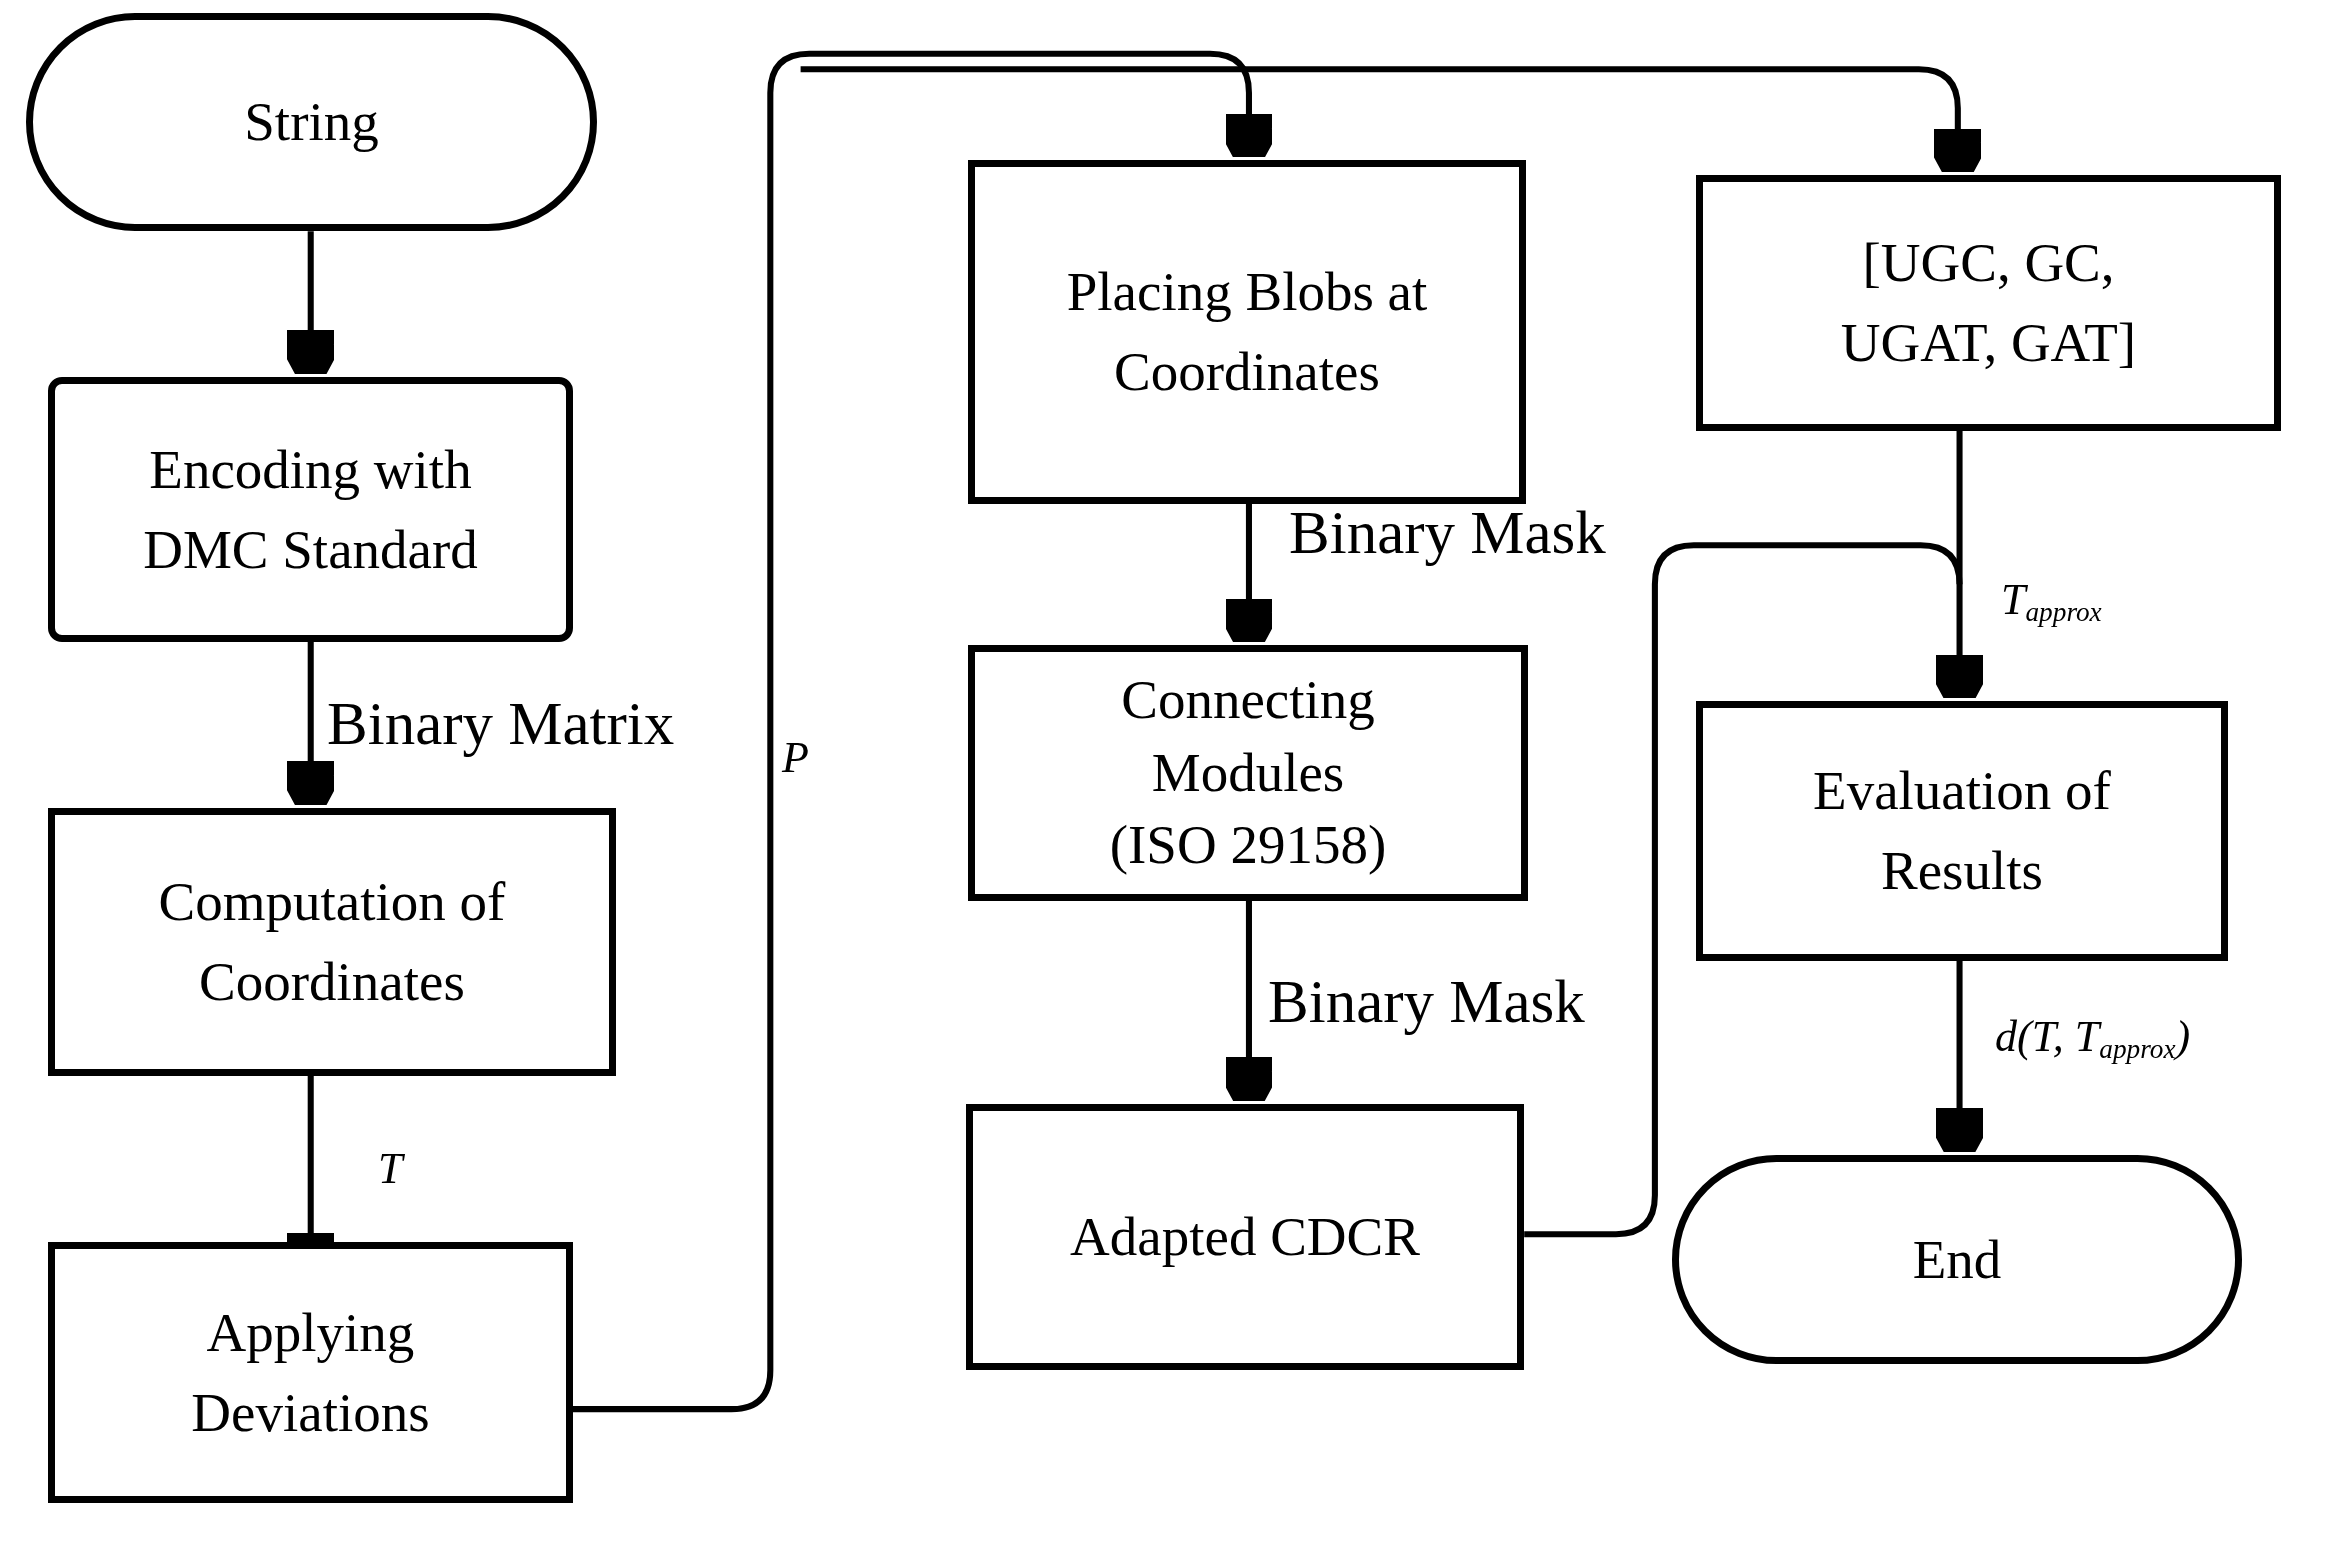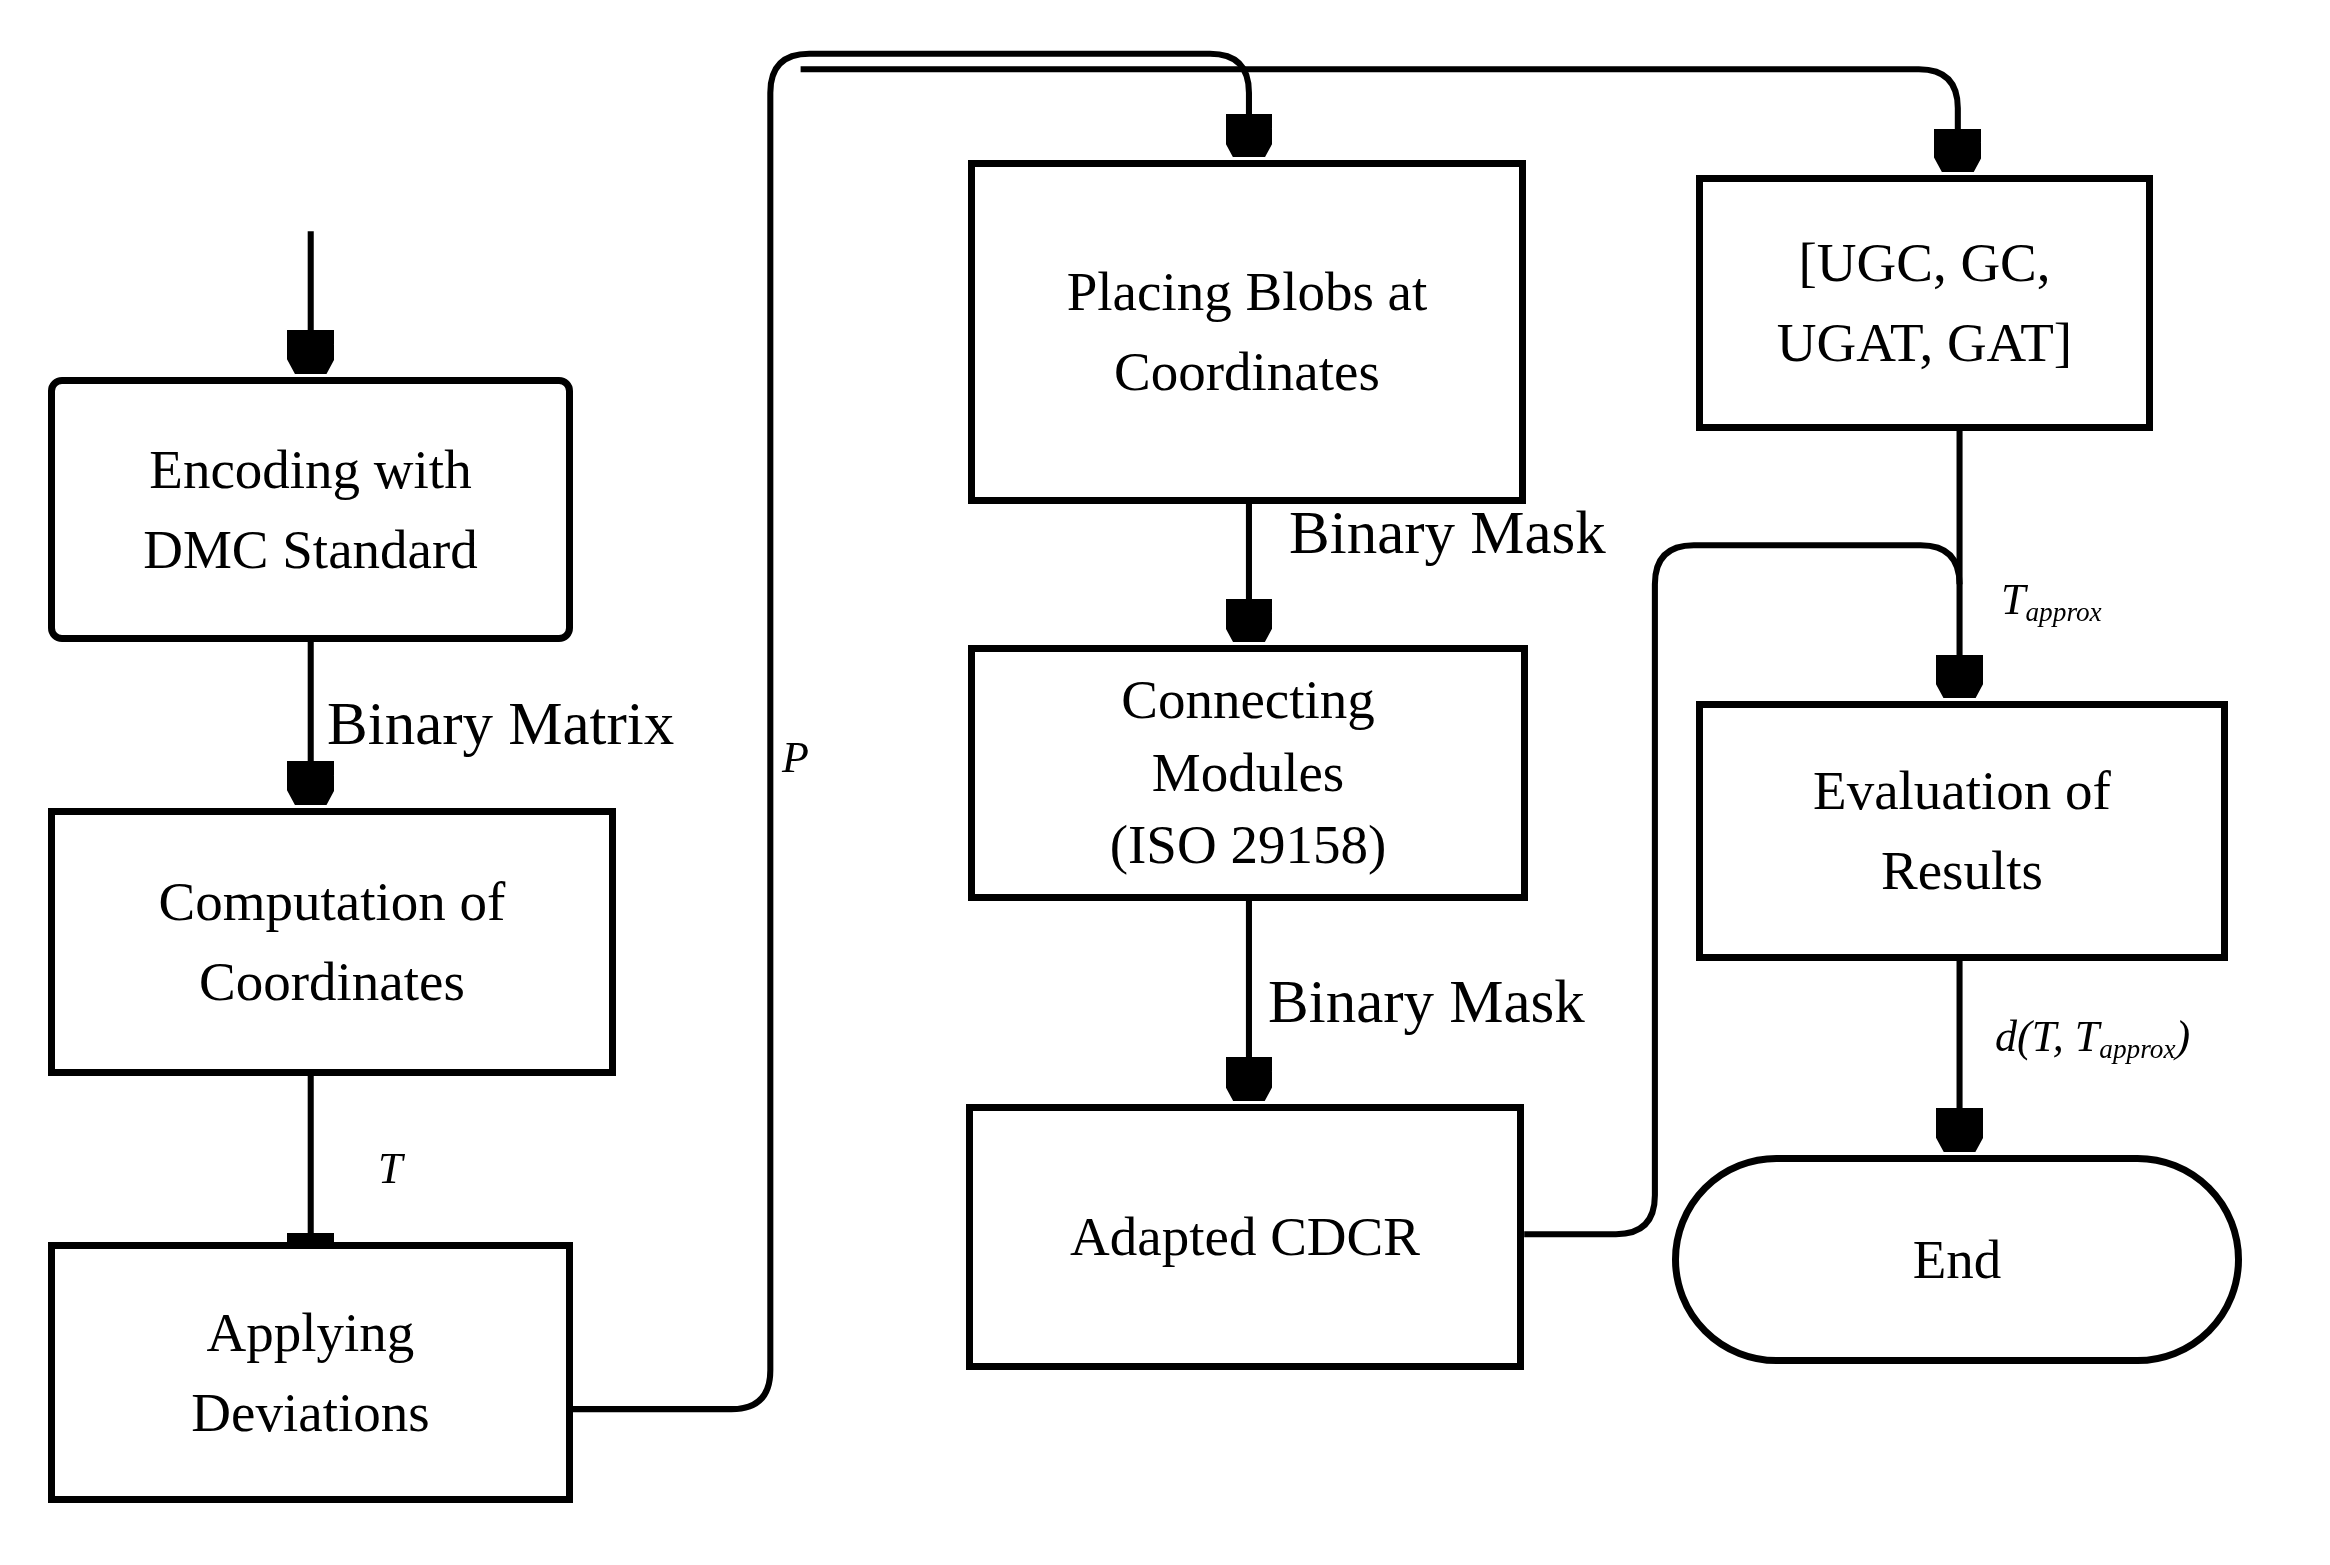--- a/index.html
+++ b/index.html
@@ -41,21 +41,21 @@
     white-space: pre-line;
   }
   .stadium { border-radius: 113px; }
   #node-start   { left: 26px;   top: 13px;   width: 571px; height: 218px; border-radius: 109px; }
   #node-encode  { left: 48px;   top: 377px;  width: 525px; height: 265px; border-radius: 14px; }
   #node-comp    { left: 48px;   top: 808px;  width: 568px; height: 268px; }
   #node-apply   { left: 48px;   top: 1242px; width: 525px; height: 261px; }
   #node-place   { left: 968px; top: 160px;  width: 558px; height: 344px; }
   #node-connect { left: 968px; top: 645px;  width: 560px; height: 256px; line-height: 1.32; }
   #node-adapt   { left: 966px; top: 1104px; width: 558px; height: 266px; }
-  #node-ugc     { left: 1696px; top: 175px;  width: 457px; height: 256px; }
+  #node-ugc     { left: 1696px; top: 175px;  width: 585px; height: 256px; }
   #node-eval    { left: 1696px; top: 701px;  width: 532px; height: 260px; }
   #node-end     { left: 1672px; top: 1155px; width: 570px; height: 209px; border-radius: 105px; }
   .edge-label {
     position: absolute;
     font-size: 61px;
     line-height: 1;
     white-space: nowrap;
   }
   .math { font-style: italic; font-size: 44px; }
   .math sub {
@@ -88,20 +88,23 @@
     <path d="M 359 1243 V 1471" marker-end="url(#arrow)"></path>
     <path d="M 662 1628 H 845 Q 890 1628 890 1583 V 107 Q 890 62 935 62 H 1398 Q 1443 62 1443 107 V 178" marker-end="url(#arrow)"></path>
     <path d="M 925 80 H 2217 Q 2262 80 2262 125 V 195" marker-end="url(#arrow)"></path>
     <path d="M 1443 505 V 738" marker-end="url(#arrow)"></path>
     <path d="M 1443 1041 V 1268" marker-end="url(#arrow)"></path>
     <path d="M 2264 498 V 803" marker-end="url(#arrow)"></path>
     <path d="M 1761 1426 H 1867 Q 1912 1426 1912 1381 V 675 Q 1912 630 1957 630 H 2219 Q 2264 630 2264 675"></path>
     <path d="M 2264 1110 V 1327" marker-end="url(#arrow)"></path>
   </svg>
 
+  <div class="node stadium" id="node-start">
+    <span>String</span>
+  </div>
 
   <div class="node" id="node-encode">
     <span>Encoding with
 DMC Standard</span>
   </div>
 
   <div class="node" id="node-comp">
     <span>Computation of
 Coordinates</span>
   </div>

